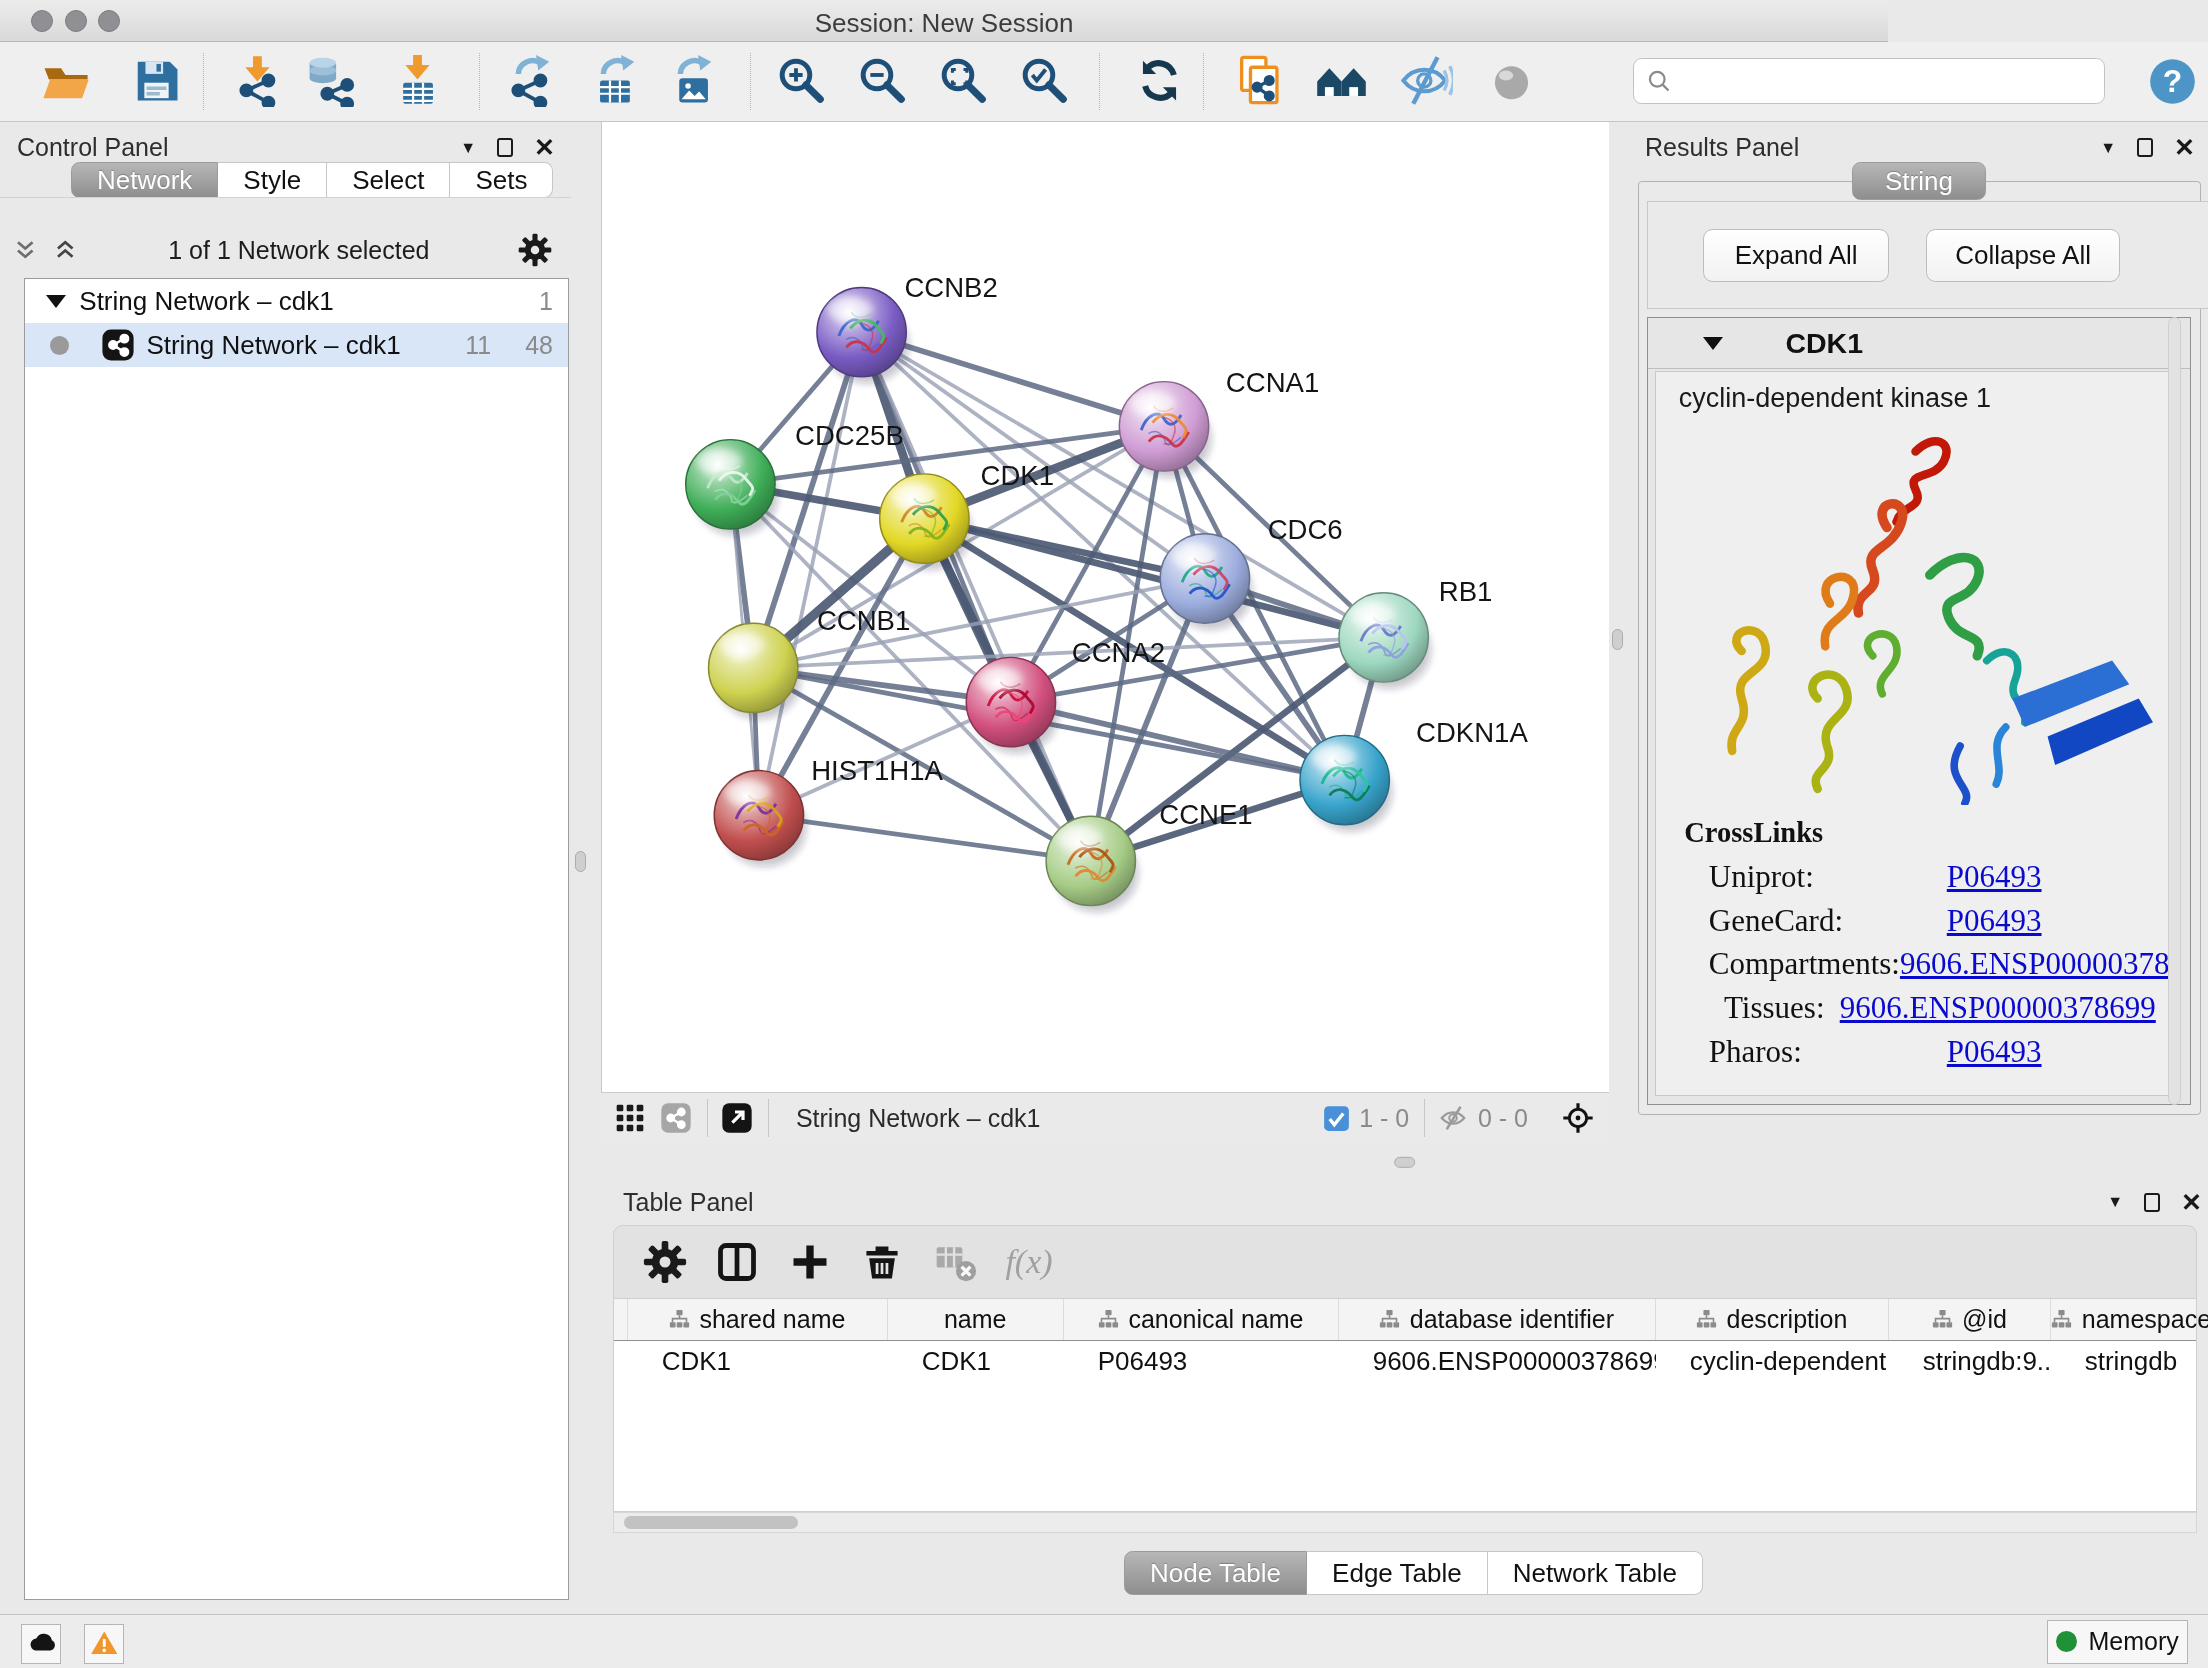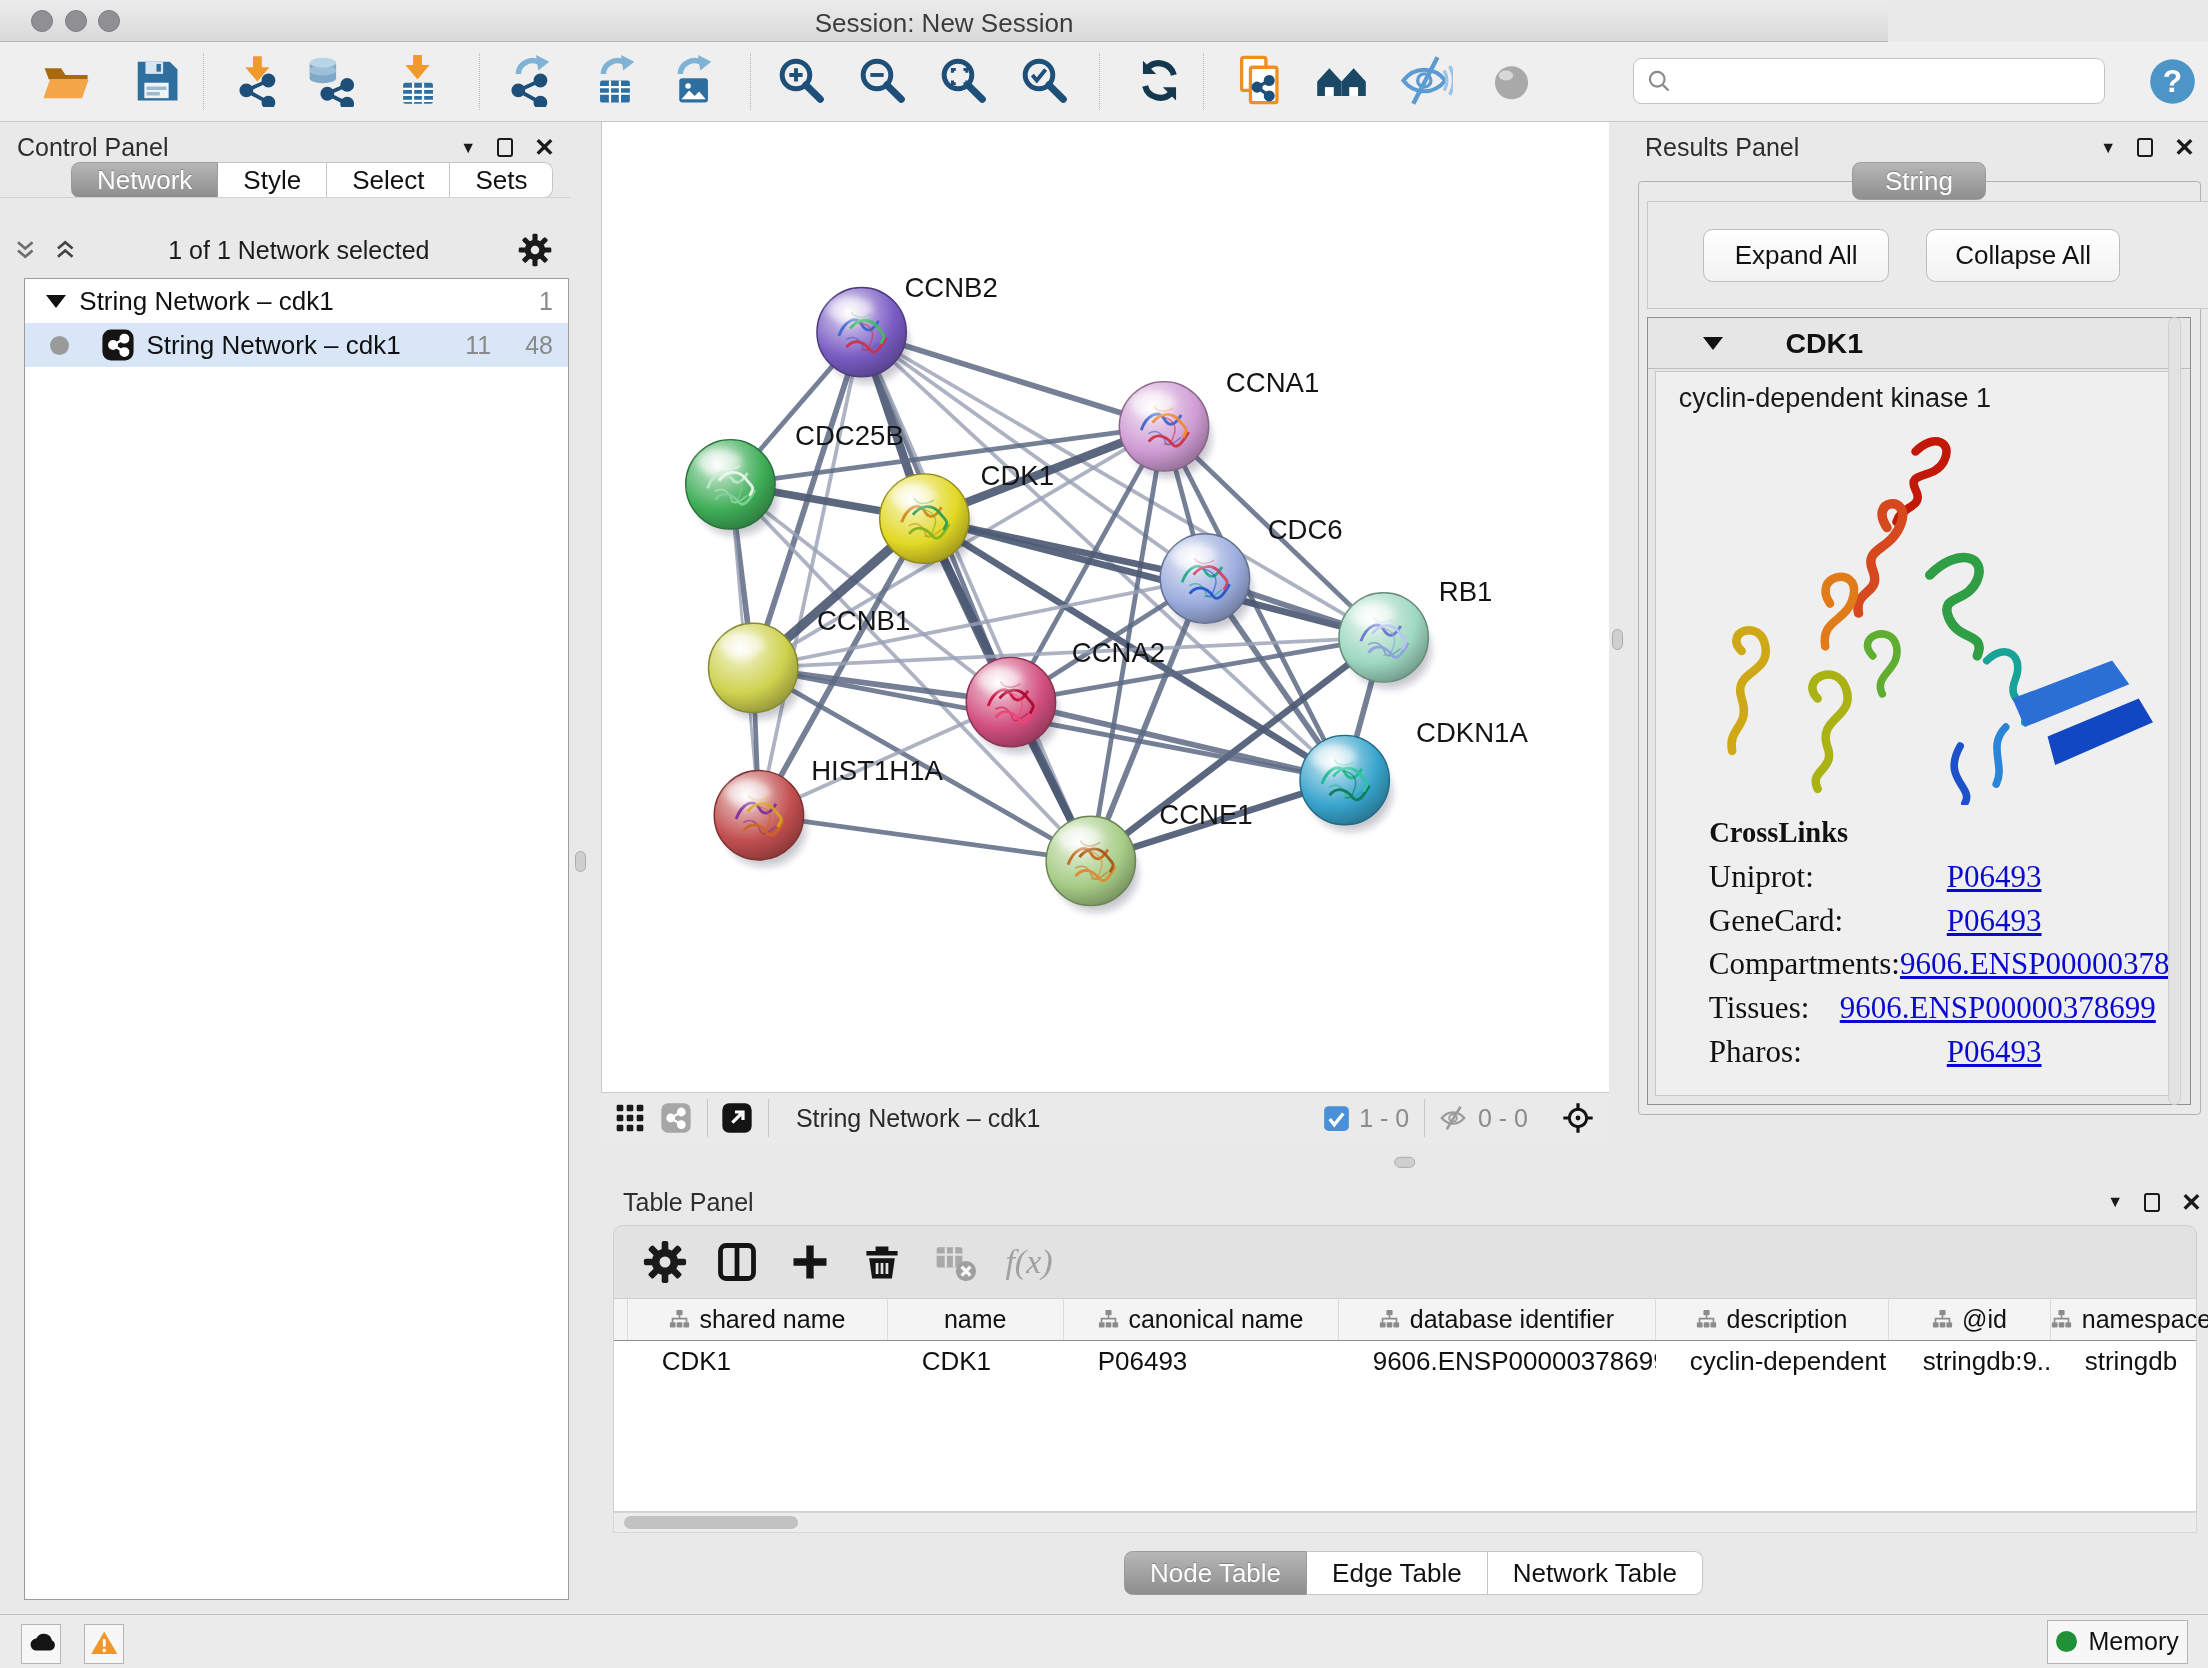--- a/index.html
+++ b/index.html
@@ -73,21 +73,21 @@
   #rp-outer { left:9.5px; top:59px; width:563px; height:934px; background:#eaeaea; border:1px solid #b2b2b2; border-radius:3.8px; }
   #rp-btnbox { left:8.6px; top:19px; width:620px; height:108px; border:1px solid #c8c8c8; background:#eaeaea; }
   .rp-btn { top:27px; height:53px; background:linear-gradient(#ffffff,#f2f2f2); border:1px solid #bdbdbd; border-radius:9.5px; font-size:26px; color:#111; display:flex; align-items:center; justify-content:center; cursor:pointer; }
   #rp-section { left:8.6px; top:135px; width:544px; height:788px; border:1px solid #8f8f8f; background:#e6e6e6; }
   #rp-sec-head { left:0; top:0; width:100%; height:51px; display:flex; align-items:center; border-bottom:1px solid #bdbdbd; cursor:pointer; }
   #rp-sec-head .tr-caret { margin-left:55px; }
   #rp-gene { font-size:28.5px; font-weight:bold; color:#111; margin-left:49px; }
   #rp-content { left:6.7px; top:53px; width:521px; height:725px; background:#efefef; border:1px solid #c8c8c8; overflow:hidden; }
   #rp-desc { left:23px; top:11.4px; font-size:27px; color:#1a1a1a; }
   #rp-structure { left:19px; top:53px; }
-  #rp-xl-title { left:28.5px; top:445px; font-family:"Liberation Serif",serif; font-size:28.5px; font-weight:bold; color:#111;margin-left:25px; }
+  #rp-xl-title { left:28.5px; top:445px; font-family:"Liberation Serif",serif; font-size:28.5px; font-weight:bold; color:#111; }
   .xl-row { position:absolute; left:53px; width:447px; font-family:"Liberation Serif",serif; font-size:31px; color:#111; display:flex; }
   .xl-label { width:238px; }
   .xl-link { color:#0a0ace; text-decoration:underline; cursor:pointer; }
   #rp-scroll { left:529px; top:135px; width:13.3px; height:788px; background:#e2e2e2; border:1px solid #cfcfcf; border-radius:6.7px; }
 
   
   #hsplit { left:601px; top:1143px; width:1607px; height:39px; background:#e9e9e9; }
 
   
   #table-panel { left:601px; top:1182px; width:1607px; height:432px; background:#e9e9e9; }
@@ -712,21 +712,21 @@
                    <a class="xl-link">P06493</a>
               </div>
               <div class="xl-row" style="top: 531px;">
                 <span class="xl-label">GeneCard:</span>
                    <a class="xl-link">P06493</a>
               </div>
               <div class="xl-row" style="top: 574px;">
                 <span class="xl-label">Compartments:</span>
                    <a class="xl-link">9606.ENSP00000378699</a>
               </div>
-              <div class="xl-row" style="top: 618px;">
+              <div class="xl-row" style="top: 618px; text-align: center;">
                 <span class="xl-label">Tissues:</span>
                    <a class="xl-link">9606.ENSP00000378699</a>
               </div>
               <div class="xl-row" style="top: 662px;">
                 <span class="xl-label">Pharos:</span>
                    <a class="xl-link">P06493</a>
               </div>
             </div>
         </div>
       </div>

